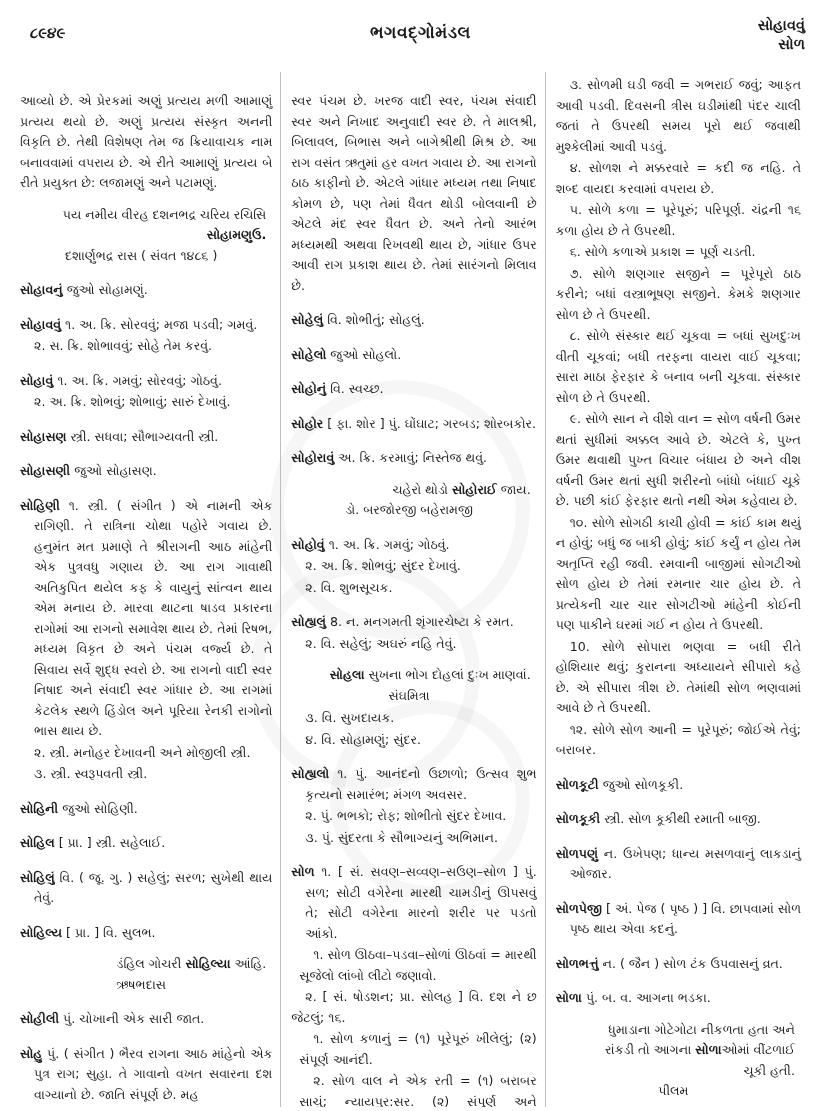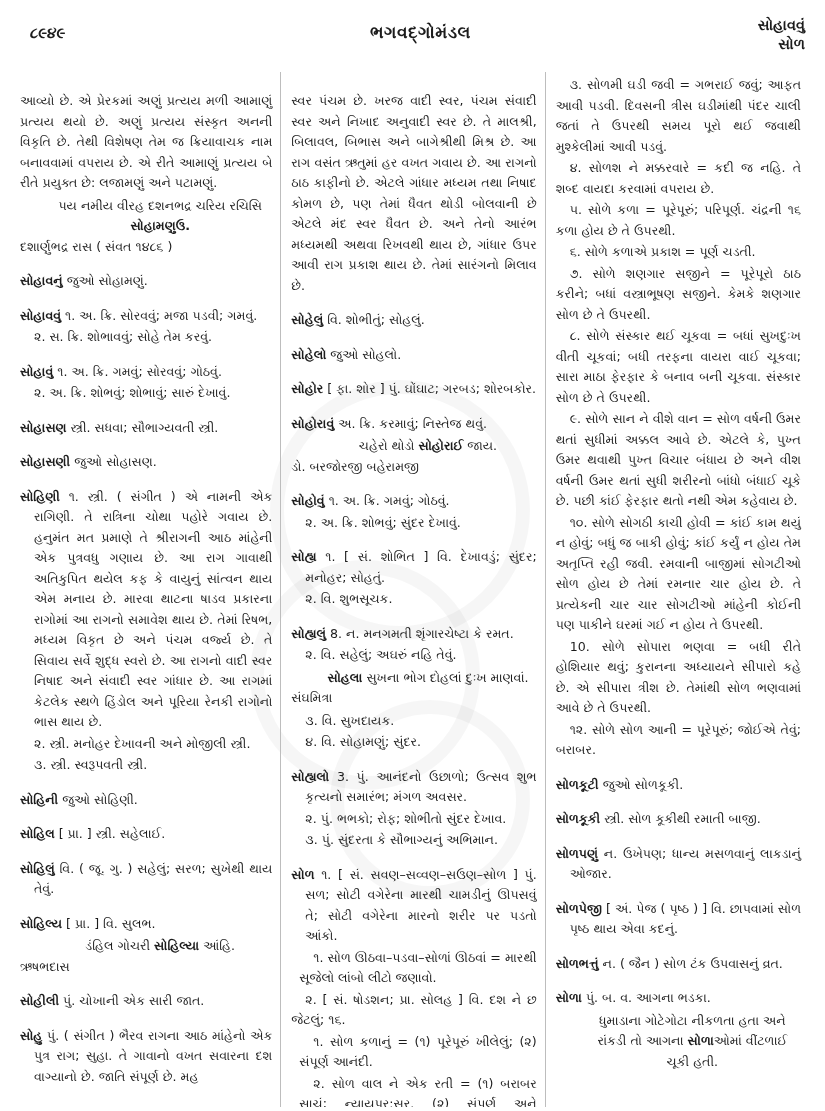--- a/index.html
+++ b/index.html
@@ -26,22 +26,22 @@
   .guide-words { position:absolute; right:4px; top:0; text-align:right; font-weight:bold; font-size:14.5px; line-height:19px; }
 
   
   .columns { display:flex; height:1035px; margin-top:4px; }
   .col { width:33.333%; padding:2px 8px 0 4px; font-size:12.6px; line-height:20.5px; text-align:justify; overflow:hidden; }
   .col + .col { border-left:1px solid #bdbdbd; padding-left:10px; }
 
   p.entry  { padding-left:14px; text-indent:-14px; margin-top:14px; }
   p.sub    { text-indent:14px; margin-top:1px; }
   p.sub2   { padding-left:8px; text-indent:14px; margin-top:1px; }
-  p.quote  { padding-left:34px; padding-right:6px; text-align:center; margin-top:2px; }
-  p.attrib { text-align:left; padding-right:10px; margin-bottom:2px; }
+  p.quote  { padding-left:34px; padding-right:6px; text-align:right; margin-top:11px; }
+  p.attrib { text-align:center; padding-right:10px; margin-bottom:2px; }
   p.cont   { margin-top:17px; }
   b { font-weight:bold; }
 </style>
 </head>
 <body>
 
 <div class="watermark">
   <div class="ring r1"></div>
   <div class="ring r2"></div>
   <div class="ring r3"></div>
@@ -78,35 +78,35 @@
         <p class="entry"><b>સોહિલ્ય</b><span> [ પ્રા. ] વિ. સુલભ.</span></p>
         <p class="quote"><span>ડંહિલ ગોચરી </span><b>સોહિલ્યા</b><span> આંહિ.</span></p>
         <p class="attrib"><span>ઋષભદાસ</span></p>
         <p class="entry"><b>સોહીલી</b><span> પું. ચોખાની એક સારી જાત.</span></p>
         <p class="entry"><b>સોહુ</b><span> પું. ( સંગીત ) ભૈરવ રાગના આઠ માંહેનો એક પુત્ર રાગ; સુહા. તે ગાવાનો વખત સવારના દશ વાગ્યાનો છે. જાતિ સંપૂર્ણ છે. મહ</span></p>
       </div>
     <div class="col">
         <p class="cont"><span>સ્વર પંચમ છે. ખરજ વાદી સ્વર, પંચમ સંવાદી સ્વર અને નિખાદ અનુવાદી સ્વર છે. તે માલશ્રી, બિલાવલ, બિભાસ અને બાગેશ્રીથી મિશ્ર છે. આ રાગ વસંત ઋતુમાં હર વખત ગવાય છે. આ રાગનો ઠાઠ કાફીનો છે. એટલે ગાંધાર મધ્યમ તથા નિષાદ કોમળ છે, પણ તેમાં ધૈવત થોડી બોલવાની છે એટલે મંદ સ્વર ધૈવત છે. અને તેનો આરંભ મધ્યમથી અથવા રિખવથી થાય છે, ગાંધાર ઉપર આવી રાગ પ્રકાશ થાય છે. તેમાં સારંગનો મિલાવ છે.</span></p>
         <p class="entry"><b>સોહેલું</b><span> વિ. શોભીતું; સોહલું.</span></p>
         <p class="entry"><b>સોહેલો</b><span> જુઓ સોહલો.</span></p>
+        <p class="entry"><b>સોહોનું</b><span> વિ. સ્વચ્છ.</span></p>
         <p class="entry"><b>સોહોર</b><span> [ ફા. શોર ] પું. ઘોંઘાટ; ગરબડ; શોરબકોર.</span></p>
         <p class="entry"><b>સોહોરાવું</b><span> અ. ક્રિ. કરમાવું; નિસ્તેજ થવું.</span></p>
         <p class="quote"><span>ચહેરો થોડો </span><b>સોહોરાઈ</b><span> જાય.</span></p>
         <p class="attrib"><span>ડો. બરજોરજી બહેરામજી</span></p>
         <p class="entry"><b>સોહોવું</b><span> ૧. અ. ક્રિ. ગમવું; ગોઠવું.</span></p>
         <p class="sub"><span>૨. અ. ક્રિ. શોભવું; સુંદર દેખાવું.</span></p>
-        <p class="entry"><b>સોહ્ય</b><span> ૧. [ સં. શોભિત ] વિ. દેખાવડું; સુંદર; મનોહર; સોહતું.</span></p>
         <p class="sub"><span>૨. વિ. શુભસૂચક.</span></p>
         <p class="entry"><b>સોહ્યલું</b><span> 8. ન. મનગમતી શૃંગારચેષ્ટા કે રમત.</span></p>
         <p class="sub"><span>૨. વિ. સહેલું; અઘરું નહિ તેવું.</span></p>
         <p class="quote"><b>સોહલા</b><span> સુખના ભોગ દોહલાં દુઃખ માણવાં.</span></p>
         <p class="attrib"><span>સંઘમિત્રા</span></p>
         <p class="sub"><span>૩. વિ. સુખદાયક.</span></p>
         <p class="sub"><span>૪. વિ. સોહામણું; સુંદર.</span></p>
-        <p class="entry"><b>સોહ્યલો</b><span> 3. પું. આનંદનો ઉછાળો; ઉત્સવ શુભ કૃત્યનો સમારંભ; મંગળ અવસર.</span></p>
+        <p class="entry"><b>સોહ્યલો</b><span> ૧. પું. આનંદનો ઉછાળો; ઉત્સવ શુભ કૃત્યનો સમારંભ; મંગળ અવસર.</span></p>
         <p class="sub"><span>૨. પું. ભભકો; રોફ; શોભીતો સુંદર દેખાવ.</span></p>
         <p class="sub"><span>૩. પું. સુંદરતા કે સૌભાગ્યનું અભિમાન.</span></p>
         <p class="entry"><b>સોળ</b><span> ૧. [ સં. સવણ–સવ્વણ–સઉણ–સોળ ] પું. સળ; સોટી વગેરેના મારથી ચામડીનું ઊપસવું તે; સોટી વગેરેના મારનો શરીર પર પડતો આંકો.</span></p>
         <p class="sub2"><span>૧. સોળ ઊઠવા–પડવા–સોળાં ઊઠવાં = મારથી સૂજેલો લાંબો લીટો જણાવો.</span></p>
         <p class="sub"><span>૨. [ સં. ષોડશન; પ્રા. સોલહ ] વિ. દશ ને છ જેટલું; ૧૬.</span></p>
         <p class="sub2"><span>૧. સોળ કળાનું = (૧) પૂરેપૂરું ખીલેલું; (૨) સંપૂર્ણ આનંદી.</span></p>
         <p class="sub2"><span>૨. સોળ વાલ ને એક રતી = (૧) બરાબર સાચું; ન્યાયપુર:સર. (૨) સંપૂર્ણ અને સંતોષકારક. (૩) સૌથી સારું.</span></p>
       </div>
     <div class="col">
         <p class="sub"><span>૩. સોળમી ઘડી જવી = ગભરાઈ જવું; આફત આવી પડવી. દિવસની ત્રીસ ઘડીમાંથી પંદર ચાલી જતાં તે ઉપરથી સમય પૂરો થઈ જવાથી મુશ્કેલીમાં આવી પડવું.</span></p>
@@ -119,15 +119,16 @@
         <p class="sub"><span>૧૦. સોળે સોગઠી કાચી હોવી = કાંઈ કામ થયું ન હોવું; બધું જ બાકી હોવું; કાંઈ કર્યું ન હોય તેમ અતૃપ્તિ રહી જવી. રમવાની બાજીમાં સોગટીઓ સોળ હોય છે તેમાં રમનાર ચાર હોય છે. તે પ્રત્યેકની ચાર ચાર સોગટીઓ માંહેની કોઈની પણ પાકીને ઘરમાં ગઈ ન હોય તે ઉપરથી.</span></p>
         <p class="sub"><span>10. સોળે સોપારા ભણવા = બધી રીતે હોશિયાર થવું; કુરાનના અધ્યાયને સીપારો કહે છે. એ સીપારા ત્રીશ છે. તેમાંથી સોળ ભણવામાં આવે છે તે ઉપરથી.</span></p>
         <p class="sub"><span>૧૨. સોળે સોળ આની = પૂરેપૂરું; જોઈએ તેવું; બરાબર.</span></p>
         <p class="entry"><b>સોળકૂટી</b><span> જુઓ સોળકૂકી.</span></p>
         <p class="entry"><b>સોળકૂકી</b><span> સ્ત્રી. સોળ કૂકીથી રમાતી બાજી.</span></p>
         <p class="entry"><b>સોળપણું</b><span> ન. ઉખેપણ; ધાન્ય મસળવાનું લાકડાનું ઓજાર.</span></p>
         <p class="entry"><b>સોળપેજી</b><span> [ અં. પેજ ( પૃષ્ઠ ) ] વિ. છાપવામાં સોળ પૃષ્ઠ થાય એવા કદનું.</span></p>
         <p class="entry"><b>સોળભત્તું</b><span> ન. ( જૈન ) સોળ ટંક ઉપવાસનું વ્રત.</span></p>
         <p class="entry"><b>સોળા</b><span> પું. બ. વ. આગના ભડકા.</span></p>
         <p class="quote"><span>ધુમાડાના ગોટેગોટા નીકળતા હતા અને રાંકડી તો આગના </span><b>સોળા</b><span>ઓમાં વીંટળાઈ ચૂકી હતી.</span></p>
+        <p class="attrib"><span>પીલમ</span></p>
       </div>
   </div>
 </div>
 
 </body></html>

